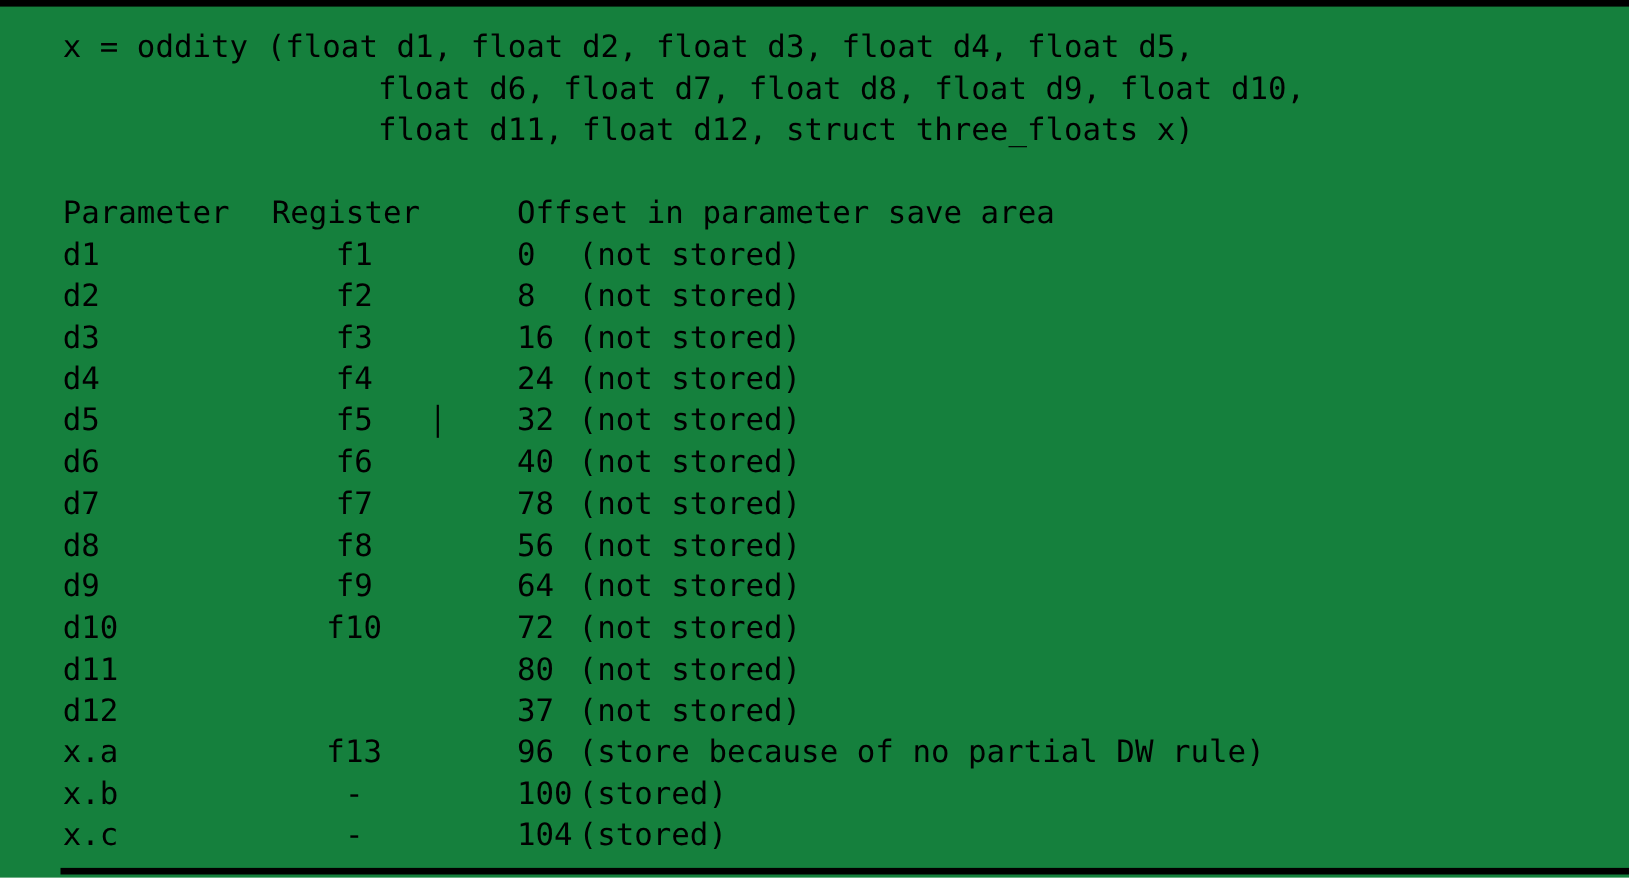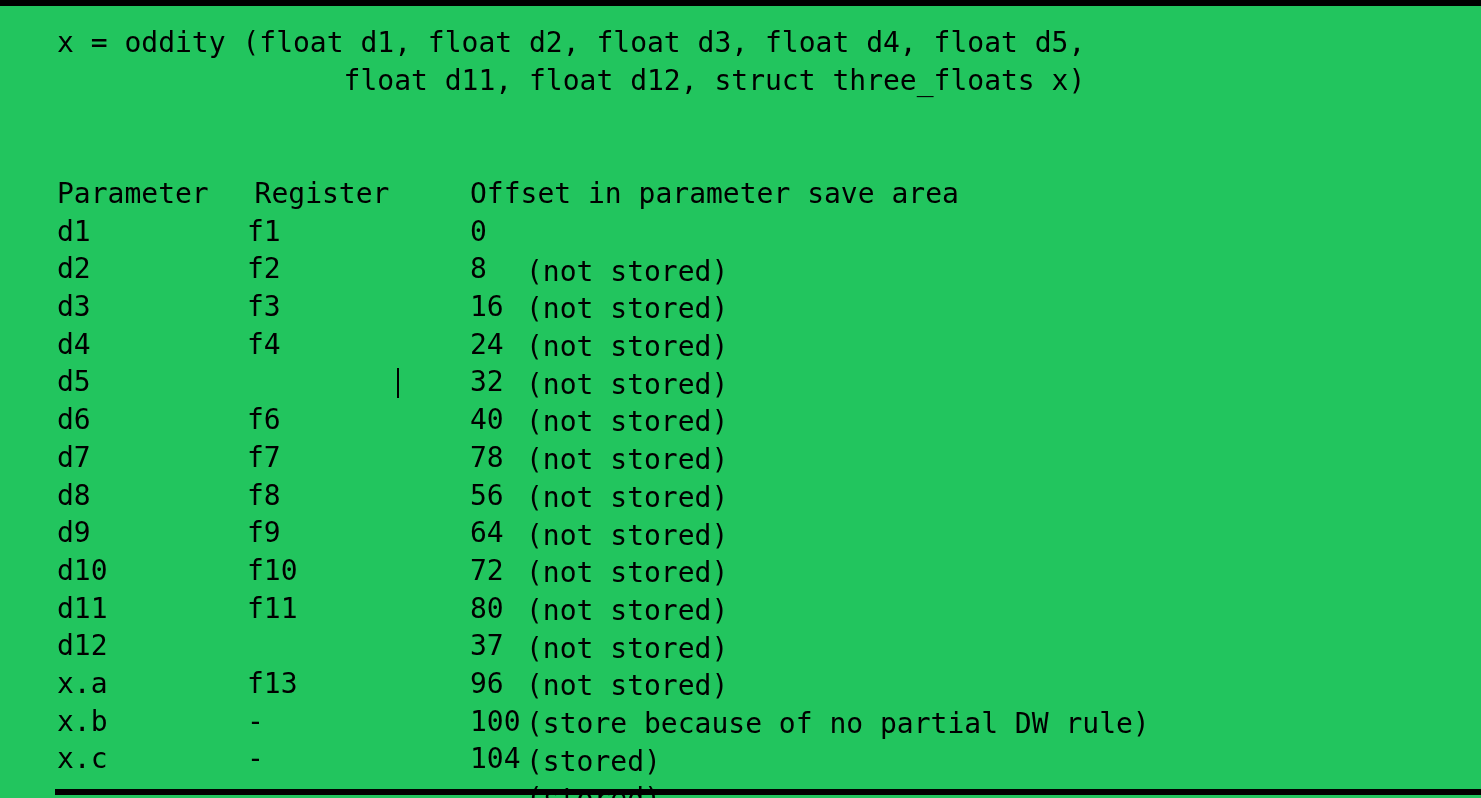--- a/index.html
+++ b/index.html
@@ -11,21 +11,21 @@
     width: 1481px;
     height: 798px;
     overflow: hidden;
     font-family: "DejaVu Sans Mono", "Liberation Mono", monospace;
     color: #000000;
   }
   .page {
     position: relative;
     width: 1481px;
     height: 798px;
-    background: #22c55e;
+    background: #15803d;
   }
   .rule-top {
     position: absolute;
     left: 0;
     top: 0;
     width: 1481px;
     height: 6px;
     background: #000000;
   }
   .rule-bottom {
@@ -65,43 +65,42 @@
     position: absolute;
     left: 57px;
     top: 0;
     white-space: pre;
   }
   .col-reg {
     position: absolute;
     left: 247px;
     top: 0;
     width: 150px;
+    text-align: center;
+    white-space: pre;
+  }
+  .col-reg-head {
+    position: absolute;
+    left: 247px;
+    top: 0;
+    width: 150px;
     text-align: left;
     white-space: pre;
   }
-  .col-reg-head {
-    position: absolute;
-    left: 247px;
-    top: 0;
-    width: 150px;
-    text-align: center;
-    white-space: pre;
-  }
   .col-offset {
     position: absolute;
     left: 470px;
     top: 0;
     white-space: pre;
   }
   .col-note {
     position: absolute;
     left: 526px;
     top: 0;
     white-space: pre;
-    margin-top: 40px;
   }
   .col-head-offset {
     position: absolute;
     left: 470px;
     top: 0;
     white-space: pre;
   }
   .caret {
     position: absolute;
     left: 397px;
@@ -113,20 +112,21 @@
 </style>
 </head>
 <body>
 
 <div class="page">
 
   <div class="rule-top"></div>
 
   <div class="code-block">
     <div class="sig-line">x = oddity (float d1, float d2, float d3, float d4, float d5,</div>
+    <div class="sig-line">                 float d6, float d7, float d8, float d9, float d10,</div>
     <div class="sig-line">                 float d11, float d12, struct three_floats x)</div>
   </div>
 
   <div class="table-area">
 
     <div class="trow">
       <span class="col-param">Parameter</span>
       <span class="col-reg-head">Register</span>
       <span class="col-head-offset">Offset in parameter save area</span>
     </div>
@@ -154,20 +154,21 @@
 
     <div class="trow">
       <span class="col-param">d4</span>
       <span class="col-reg">f4</span>
       <span class="col-offset">24</span>
       <span class="col-note">(not stored)</span>
     </div>
 
     <div class="trow">
       <span class="col-param">d5</span>
+      <span class="col-reg">f5</span>
       <span class="caret"></span>
       <span class="col-offset">32</span>
       <span class="col-note">(not stored)</span>
     </div>
 
     <div class="trow">
       <span class="col-param">d6</span>
       <span class="col-reg">f6</span>
       <span class="col-offset">40</span>
       <span class="col-note">(not stored)</span>
@@ -196,21 +197,20 @@
 
     <div class="trow">
       <span class="col-param">d10</span>
       <span class="col-reg">f10</span>
       <span class="col-offset">72</span>
       <span class="col-note">(not stored)</span>
     </div>
 
     <div class="trow">
       <span class="col-param">d11</span>
-      <span class="col-reg">f11</span>
       <span class="col-offset">80</span>
       <span class="col-note">(not stored)</span>
     </div>
 
     <div class="trow">
       <span class="col-param">d12</span>
       <span class="col-offset">37</span>
       <span class="col-note">(not stored)</span>
     </div>
 

